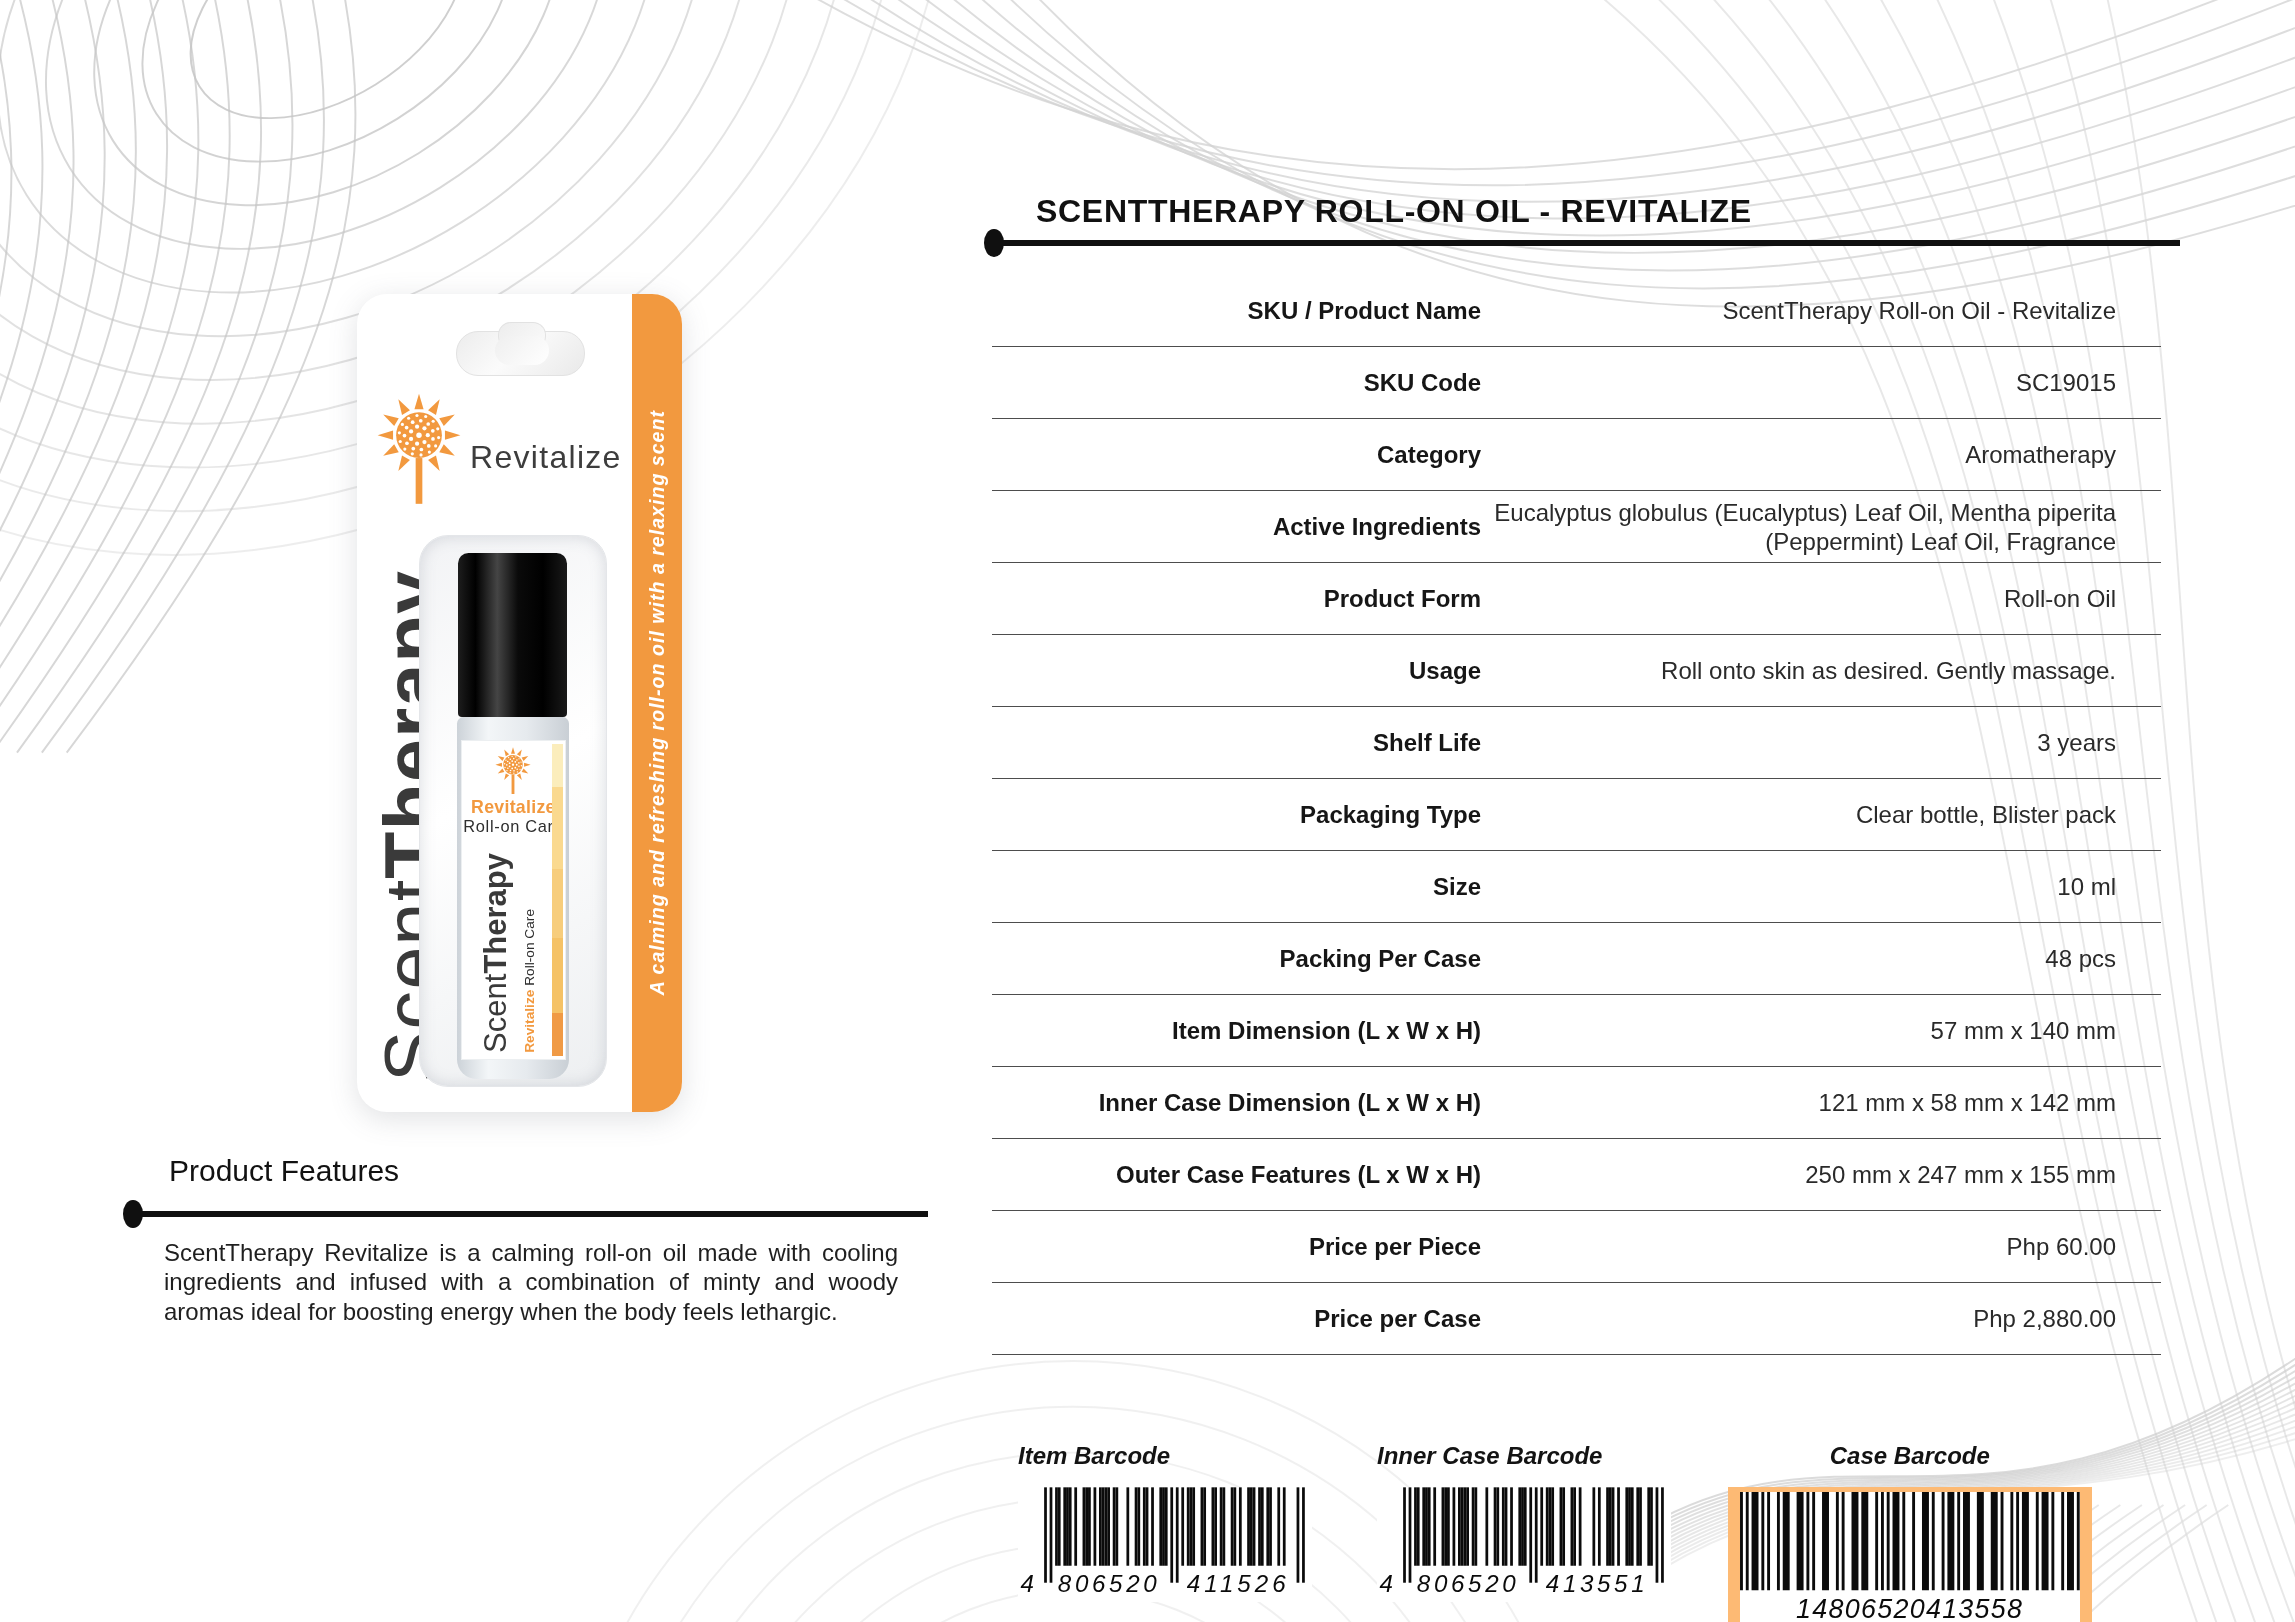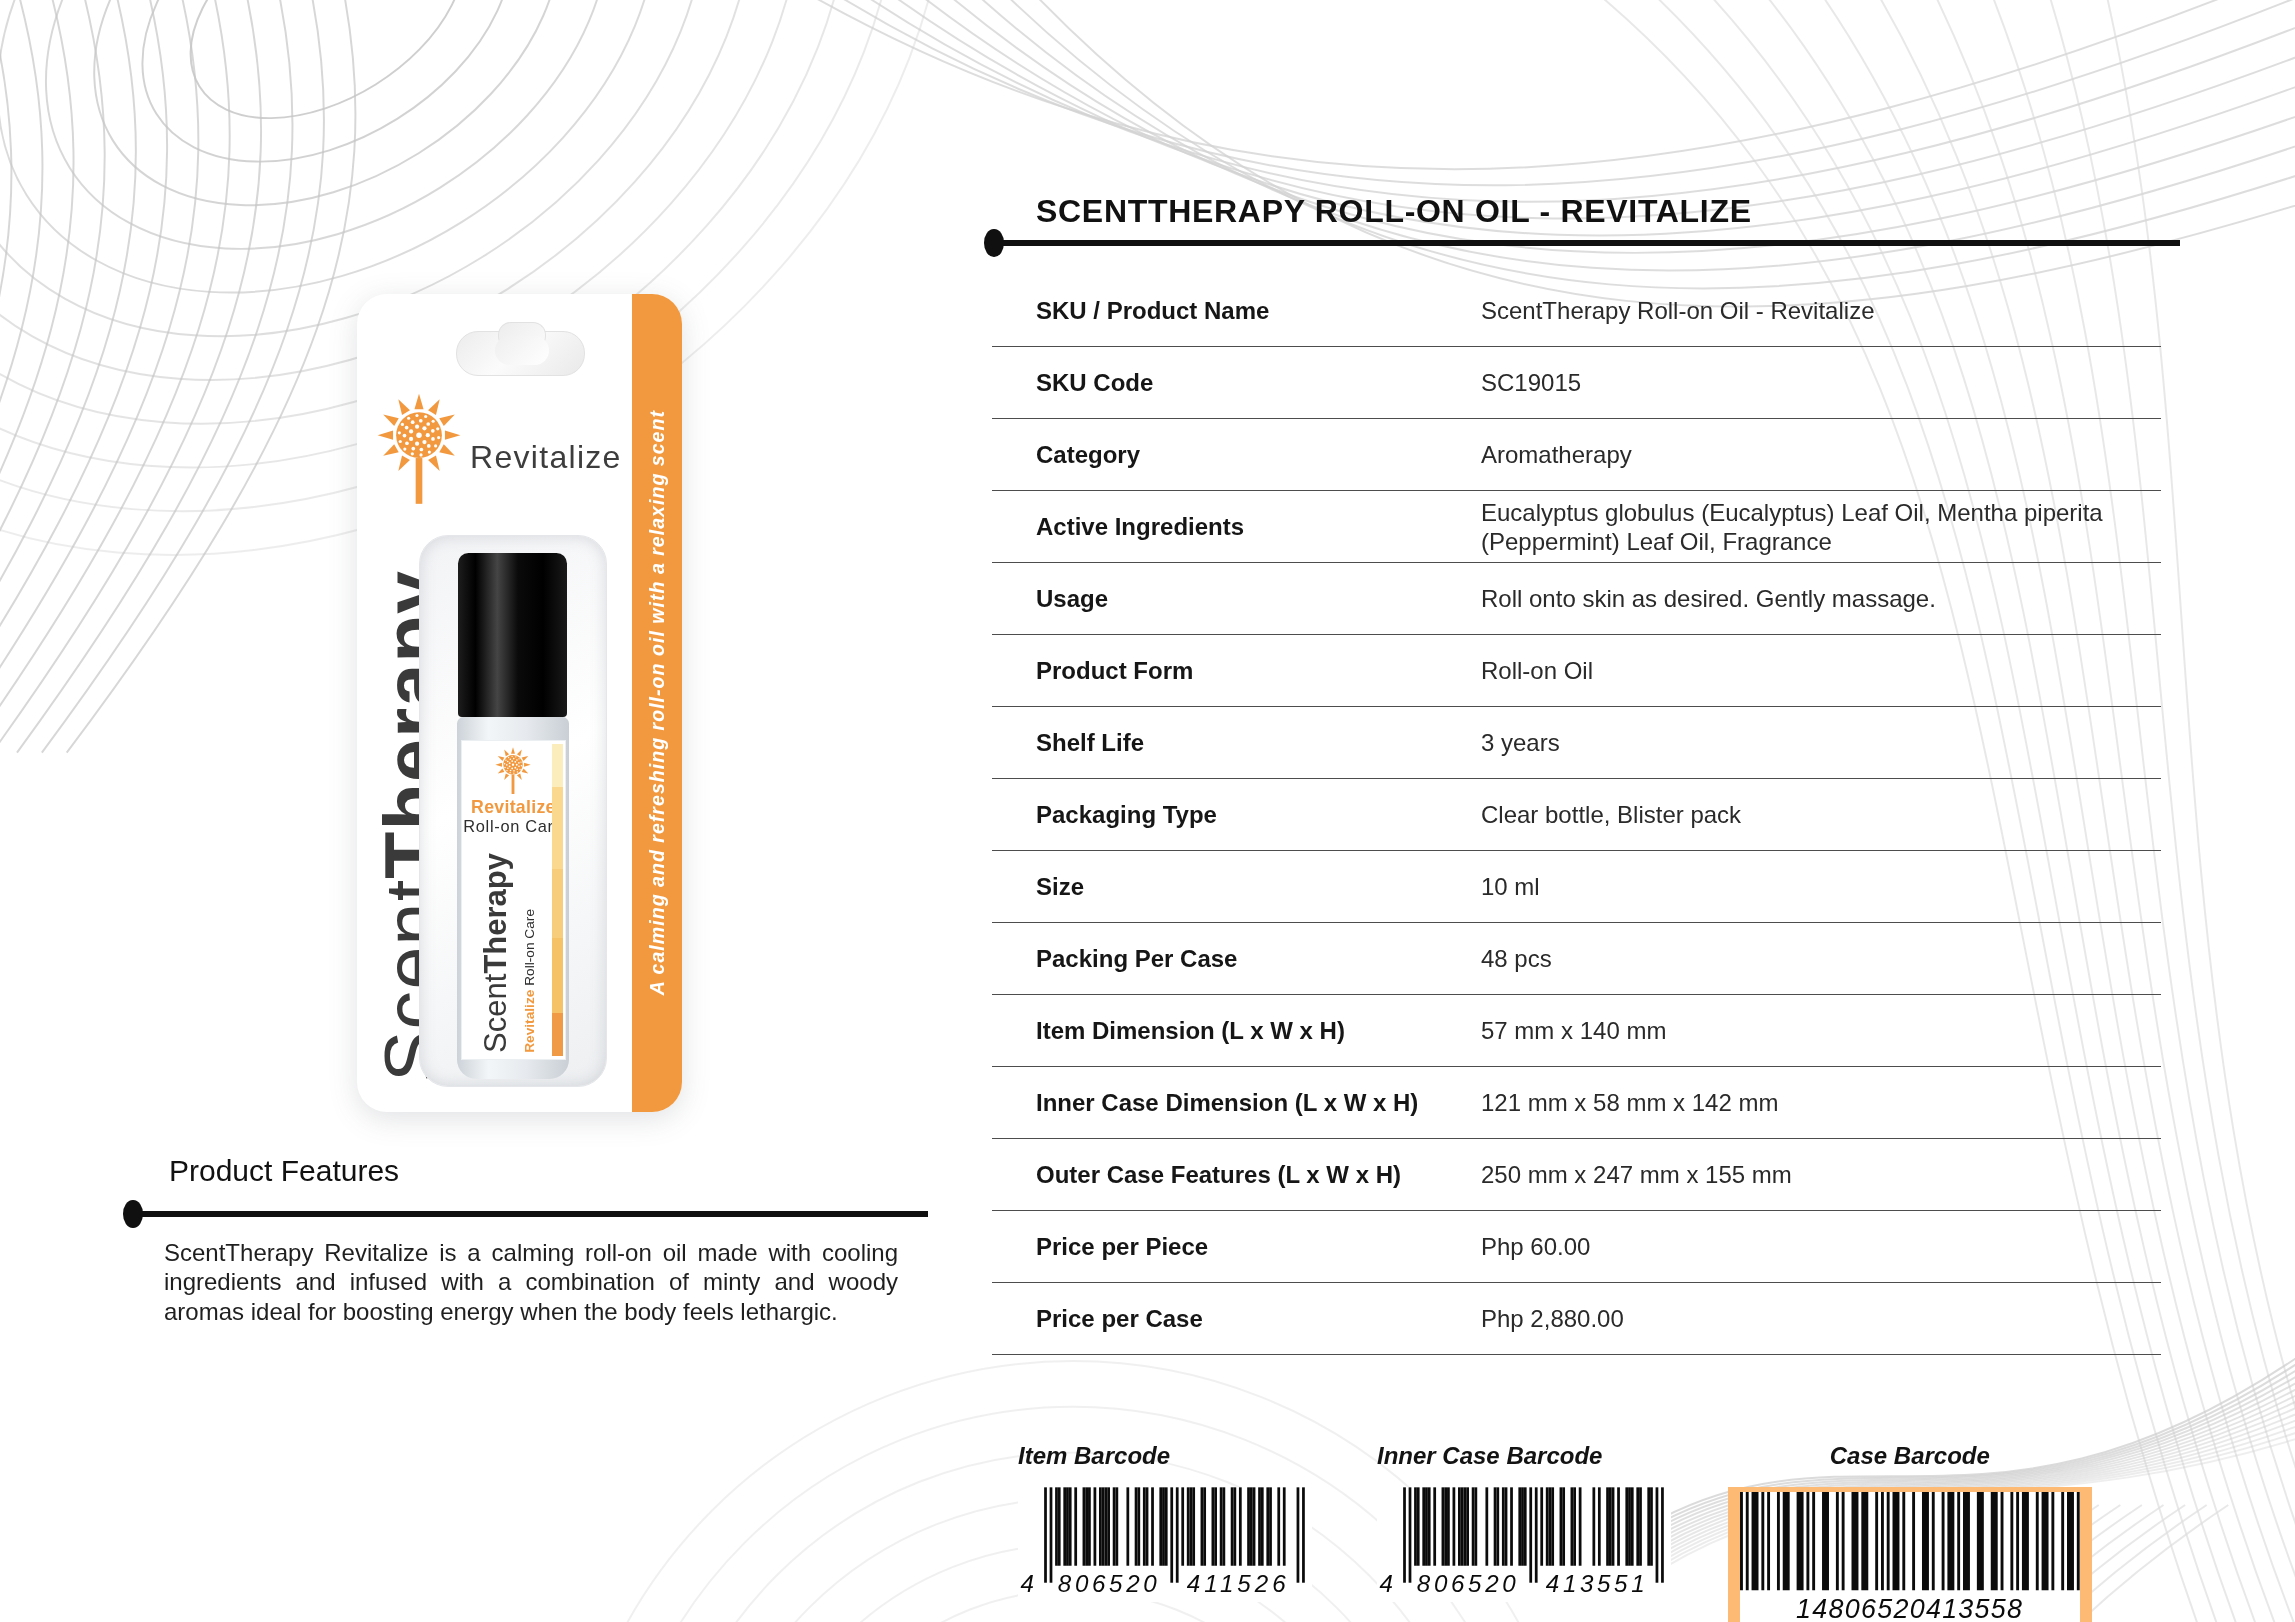--- a/index.html
+++ b/index.html
@@ -52,21 +52,21 @@
   .rule{position:absolute;height:5.9px;background:#101010;}
   .rule::before{content:"";position:absolute;left:-7.9px;top:-11px;width:19.6px;height:28px;border-radius:50%;background:#101010;}
   .spec-title{position:absolute;left:1036px;top:193px;font-size:32px;font-weight:700;letter-spacing:0.7px;color:#111;}
   .feat-title{position:absolute;left:169px;top:1154px;font-size:30px;font-weight:400;color:#111;}
   .feat-body{position:absolute;left:164px;top:1238px;width:734px;font-size:24px;line-height:29.4px;
         color:#1f1f1f;text-align:justify;}
 
   
   .spec-table{position:absolute;left:992px;top:275px;width:1169px;}
   .spec-row{display:flex;align-items:center;min-height:72px;border-bottom:1.3px solid #4d4d4d;
-        padding:3.9px 0;box-sizing:border-box;}
+        padding:3.9px 0;box-sizing:border-box;text-align:right;}
   .spec-label{width:489px;padding-left:44px;box-sizing:border-box;font-size:24px;font-weight:700;color:#161616;flex-shrink:0;}
   .spec-value{width:635px;font-size:24px;font-weight:400;color:#2a2a2a;line-height:29px;}
 
   
   .barcode-section{position:absolute;left:992px;top:1442px;width:1243px;height:249px;font-style:italic;}
   .bc-block{position:absolute;top:0;}
   .bc-label{font-size:24px;font-weight:700;color:#131313;margin-bottom:17px;}
   .bc-svg{display:block;background:#ffffff;}
   .bc-case-wrap{background:#fdba74;padding:5.2px 11.8px 2.6px 11.8px;}
 </style>
@@ -303,26 +303,26 @@
       </div>
       <div class="spec-row">
         <div class="spec-label">Category</div>
         <div class="spec-value">Aromatherapy</div>
       </div>
       <div class="spec-row">
         <div class="spec-label">Active Ingredients</div>
         <div class="spec-value">Eucalyptus globulus (Eucalyptus) Leaf Oil, Mentha piperita (Peppermint) Leaf Oil, Fragrance</div>
       </div>
       <div class="spec-row">
+        <div class="spec-label">Product Form</div>
+        <div class="spec-value">Roll-on Oil</div>
+      </div>
+      <div class="spec-row">
         <div class="spec-label">Usage</div>
         <div class="spec-value">Roll onto skin as desired. Gently massage.</div>
-      </div>
-      <div class="spec-row">
-        <div class="spec-label">Product Form</div>
-        <div class="spec-value">Roll-on Oil</div>
       </div>
       <div class="spec-row">
         <div class="spec-label">Shelf Life</div>
         <div class="spec-value">3 years</div>
       </div>
       <div class="spec-row">
         <div class="spec-label">Packaging Type</div>
         <div class="spec-value">Clear bottle, Blister pack</div>
       </div>
       <div class="spec-row">

